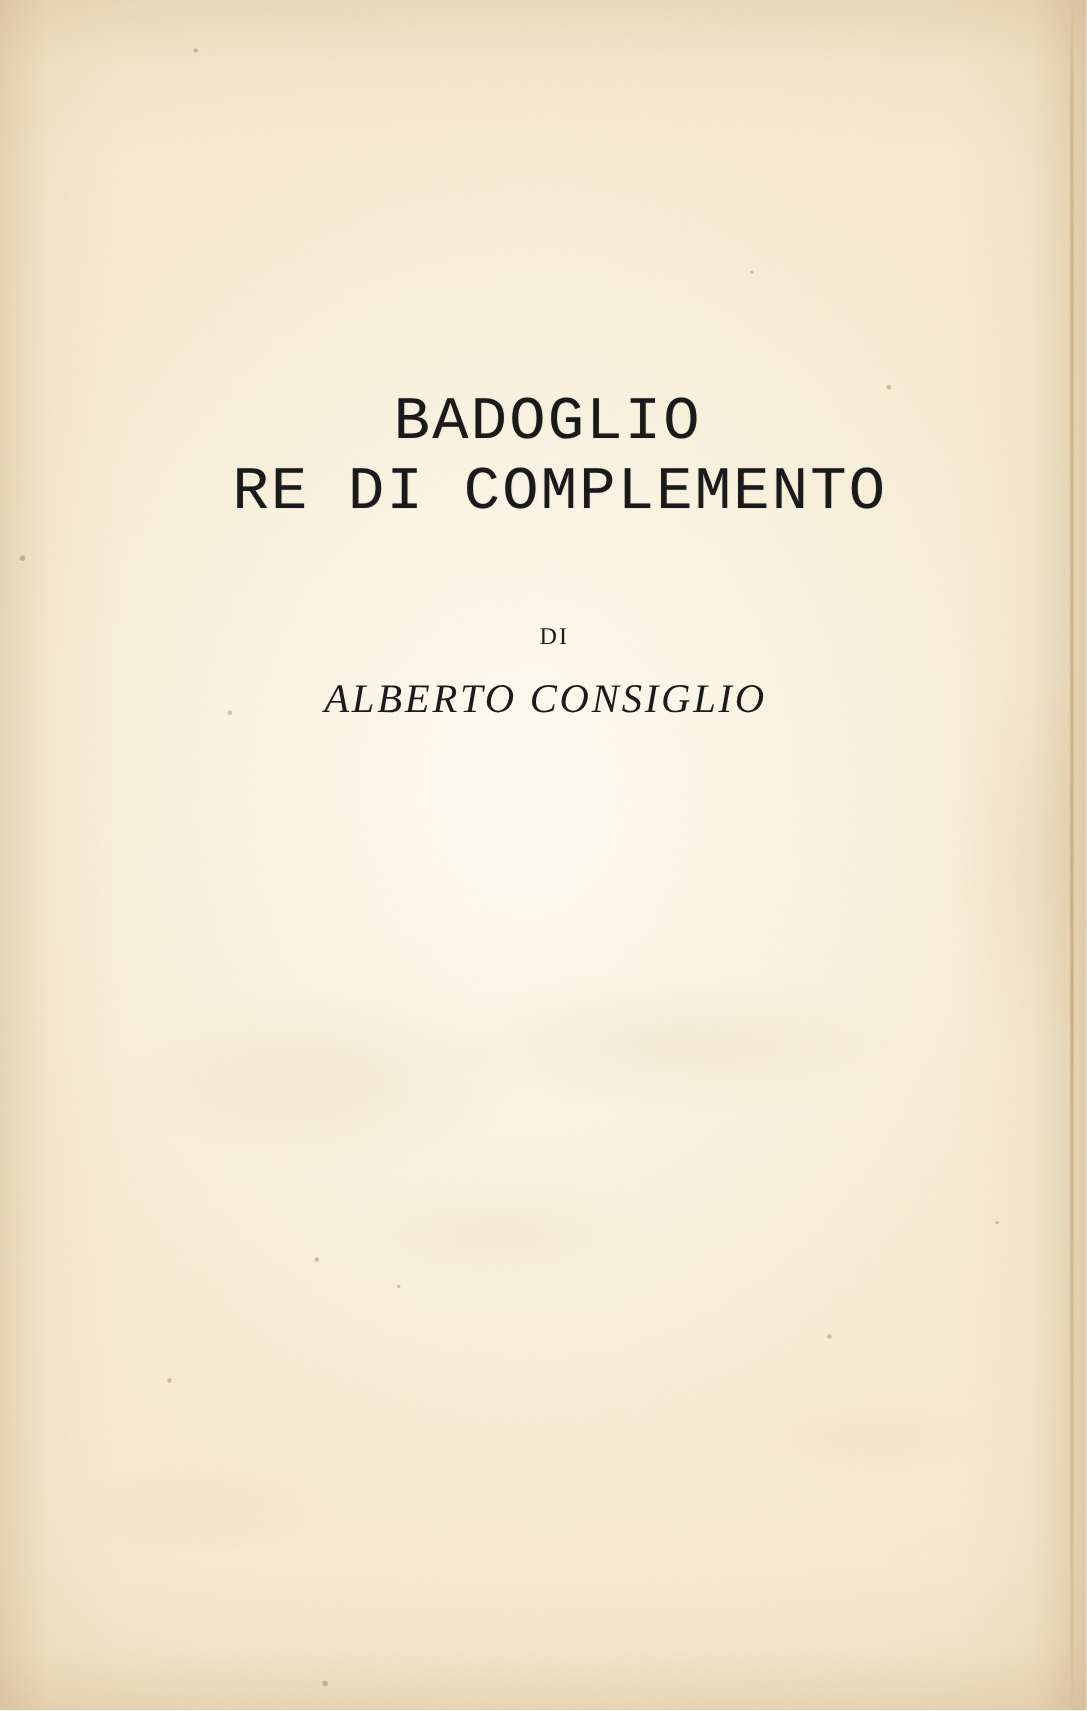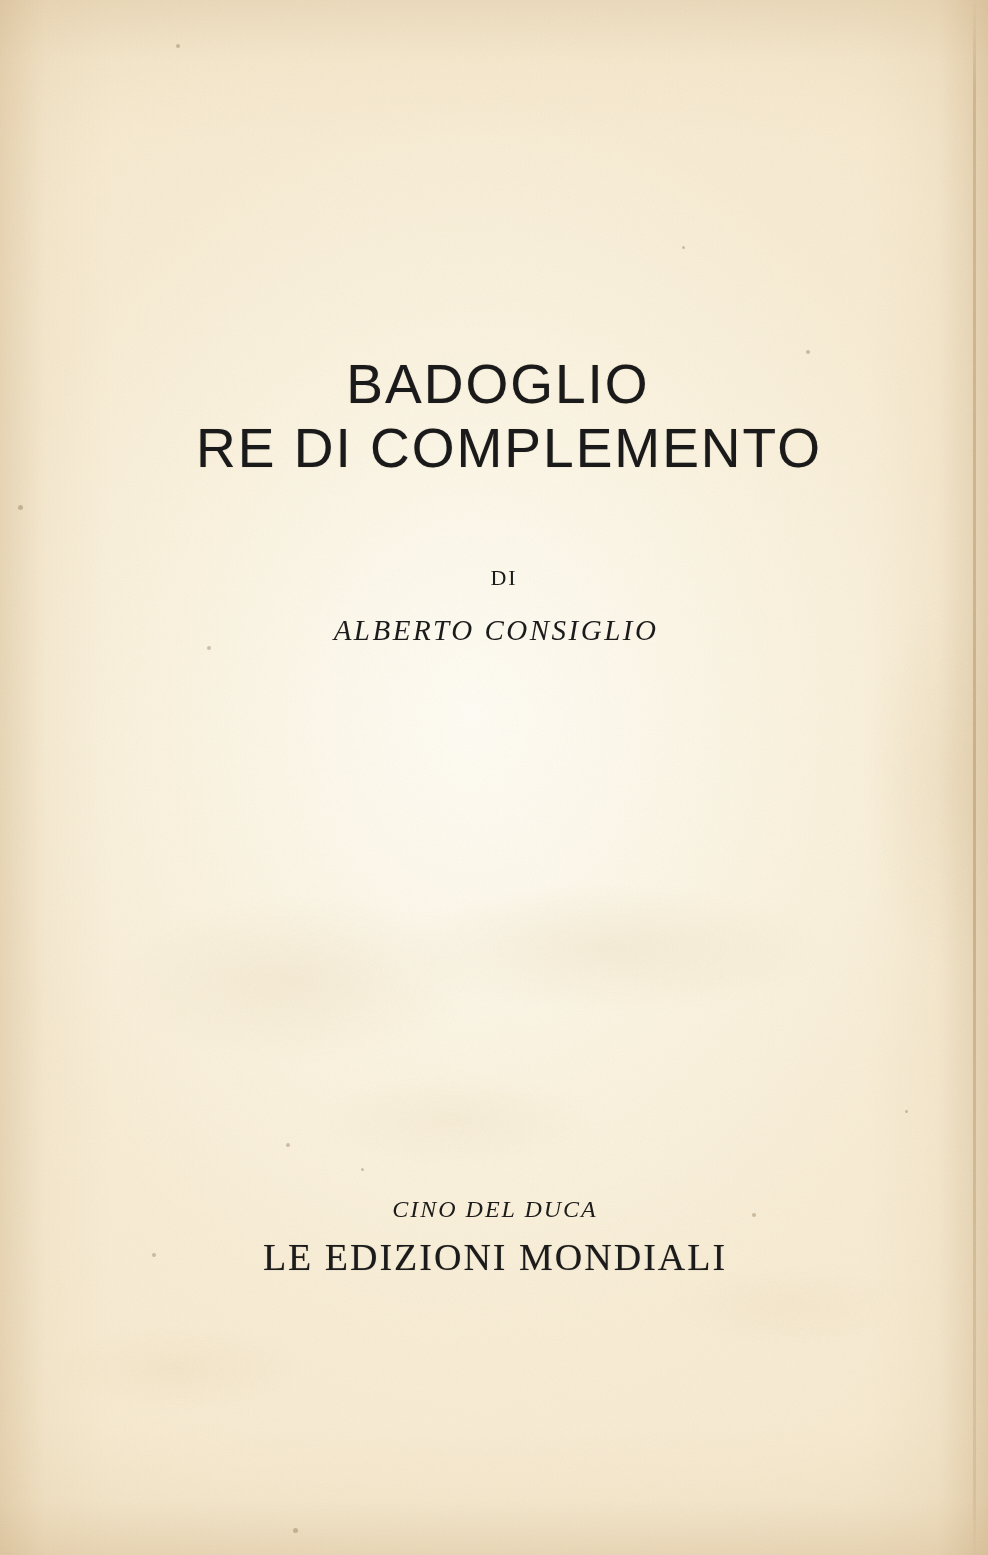--- a/index.html
+++ b/index.html
@@ -66,21 +66,21 @@
     color: #1b1b1b;
     text-align: center;
   }
   .title-block {
     position: absolute;
     top: 352px;
     left: 0;
     right: 0;
   }
   .title-line {
-    font-family: Liberation Sans, sans-serif;
+    font-family: Liberation Mono, monospace;
     font-weight: 400;
     letter-spacing: 2px;
     color: #1a1a1a;
     text-shadow: 0 0 1px rgba(40,30,20,0.30);
   }
   .title-line-1 {
     font-size: 55px;
     line-height: 64px;
     padding-left: 8px;
   }
@@ -98,21 +98,21 @@
     font-size: 22px;
     letter-spacing: 2px;
     padding-left: 20px;
     font-family: Liberation Serif, serif;
   }
   .byline-author {
     position: absolute;
     top: 614px;
     left: 0;
     right: 0;
-    font-size: 29px;
+    font-size: 37px;
     font-style: italic;
     letter-spacing: 2.5px;
     padding-left: 4px;
   }
   .imprint {
     position: absolute;
     top: 1196px;
     left: 0;
     right: 0;
   }
@@ -171,19 +171,15 @@
 
     <div class="title-block">
       <div class="title-line title-line-1">BADOGLIO</div>
       <div class="title-line title-line-2">RE DI COMPLEMENTO</div>
     </div>
 
     <div class="byline-di">DI</div>
 
     <div class="byline-author">ALBERTO CONSIGLIO</div>
 
-    <div class="imprint">
-      <div class="imprint-line-1">CINO DEL DUCA</div>
-      <div class="imprint-line-2">LE EDIZIONI MONDIALI</div>
-    </div>
 
   </div>
 </div>
 
 </body></html>

